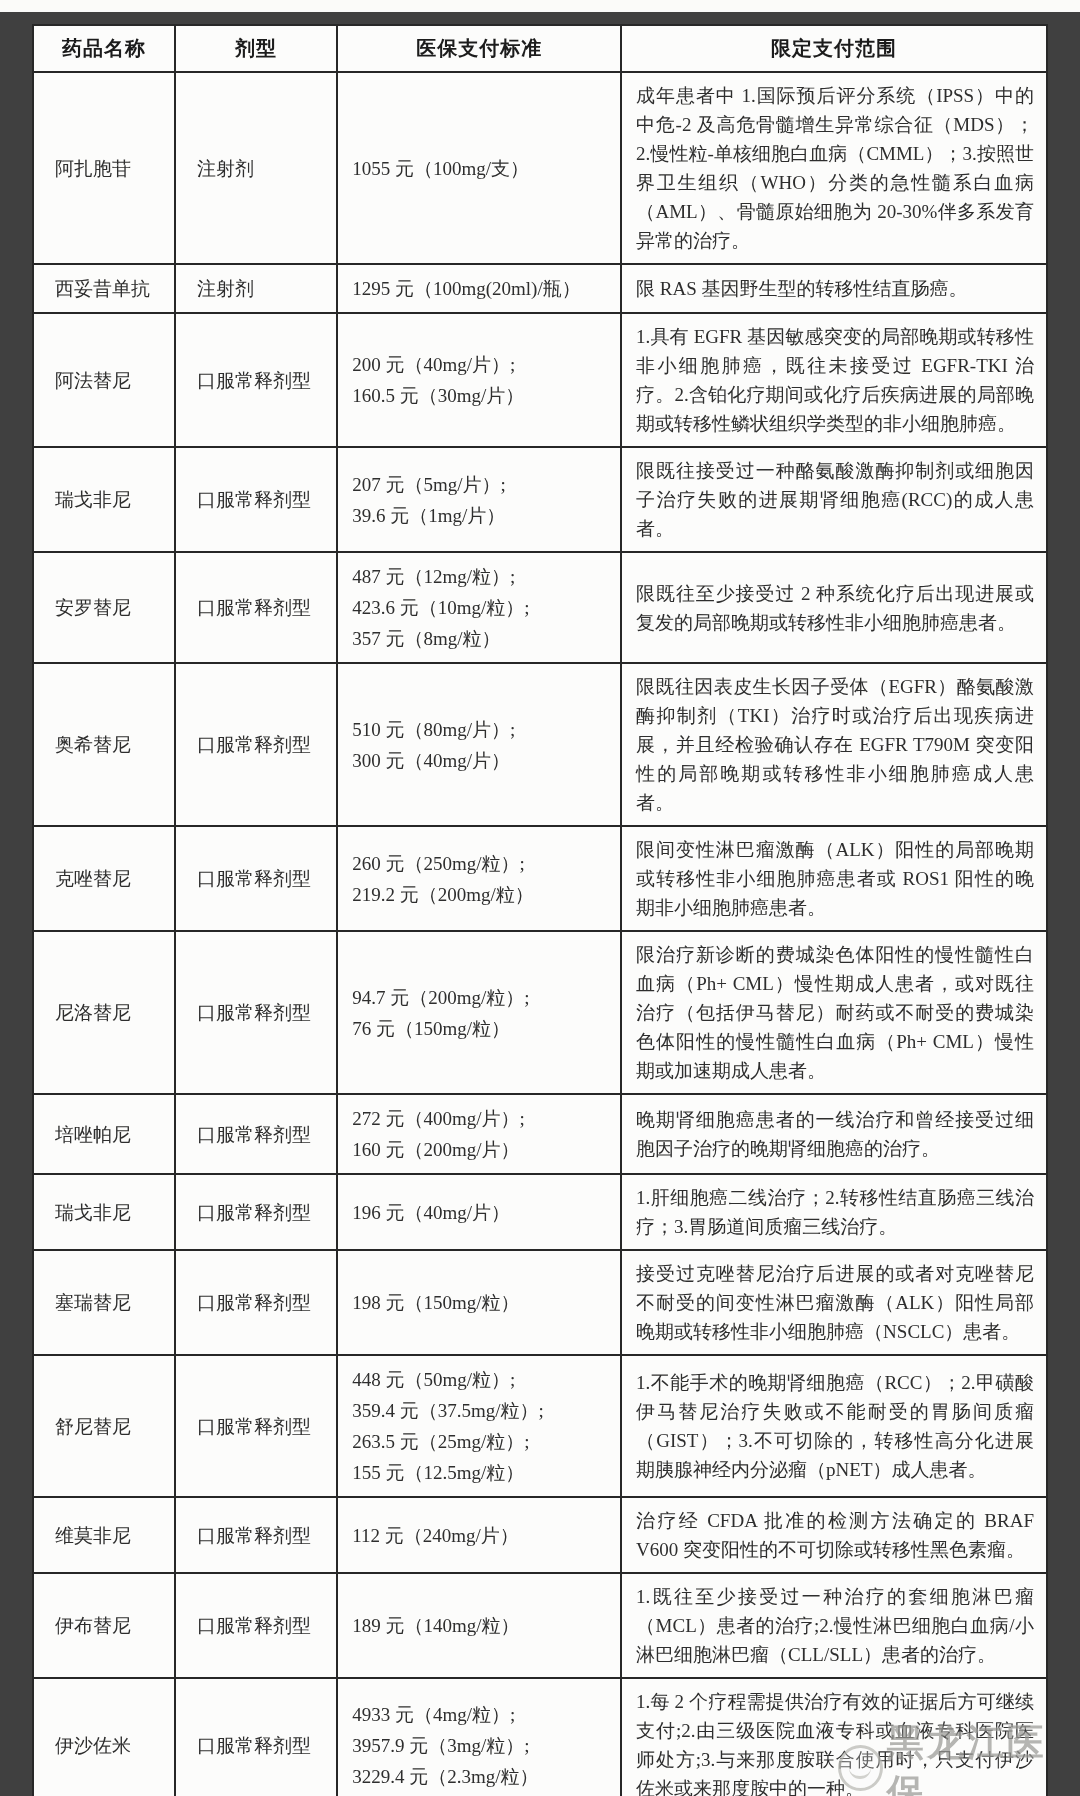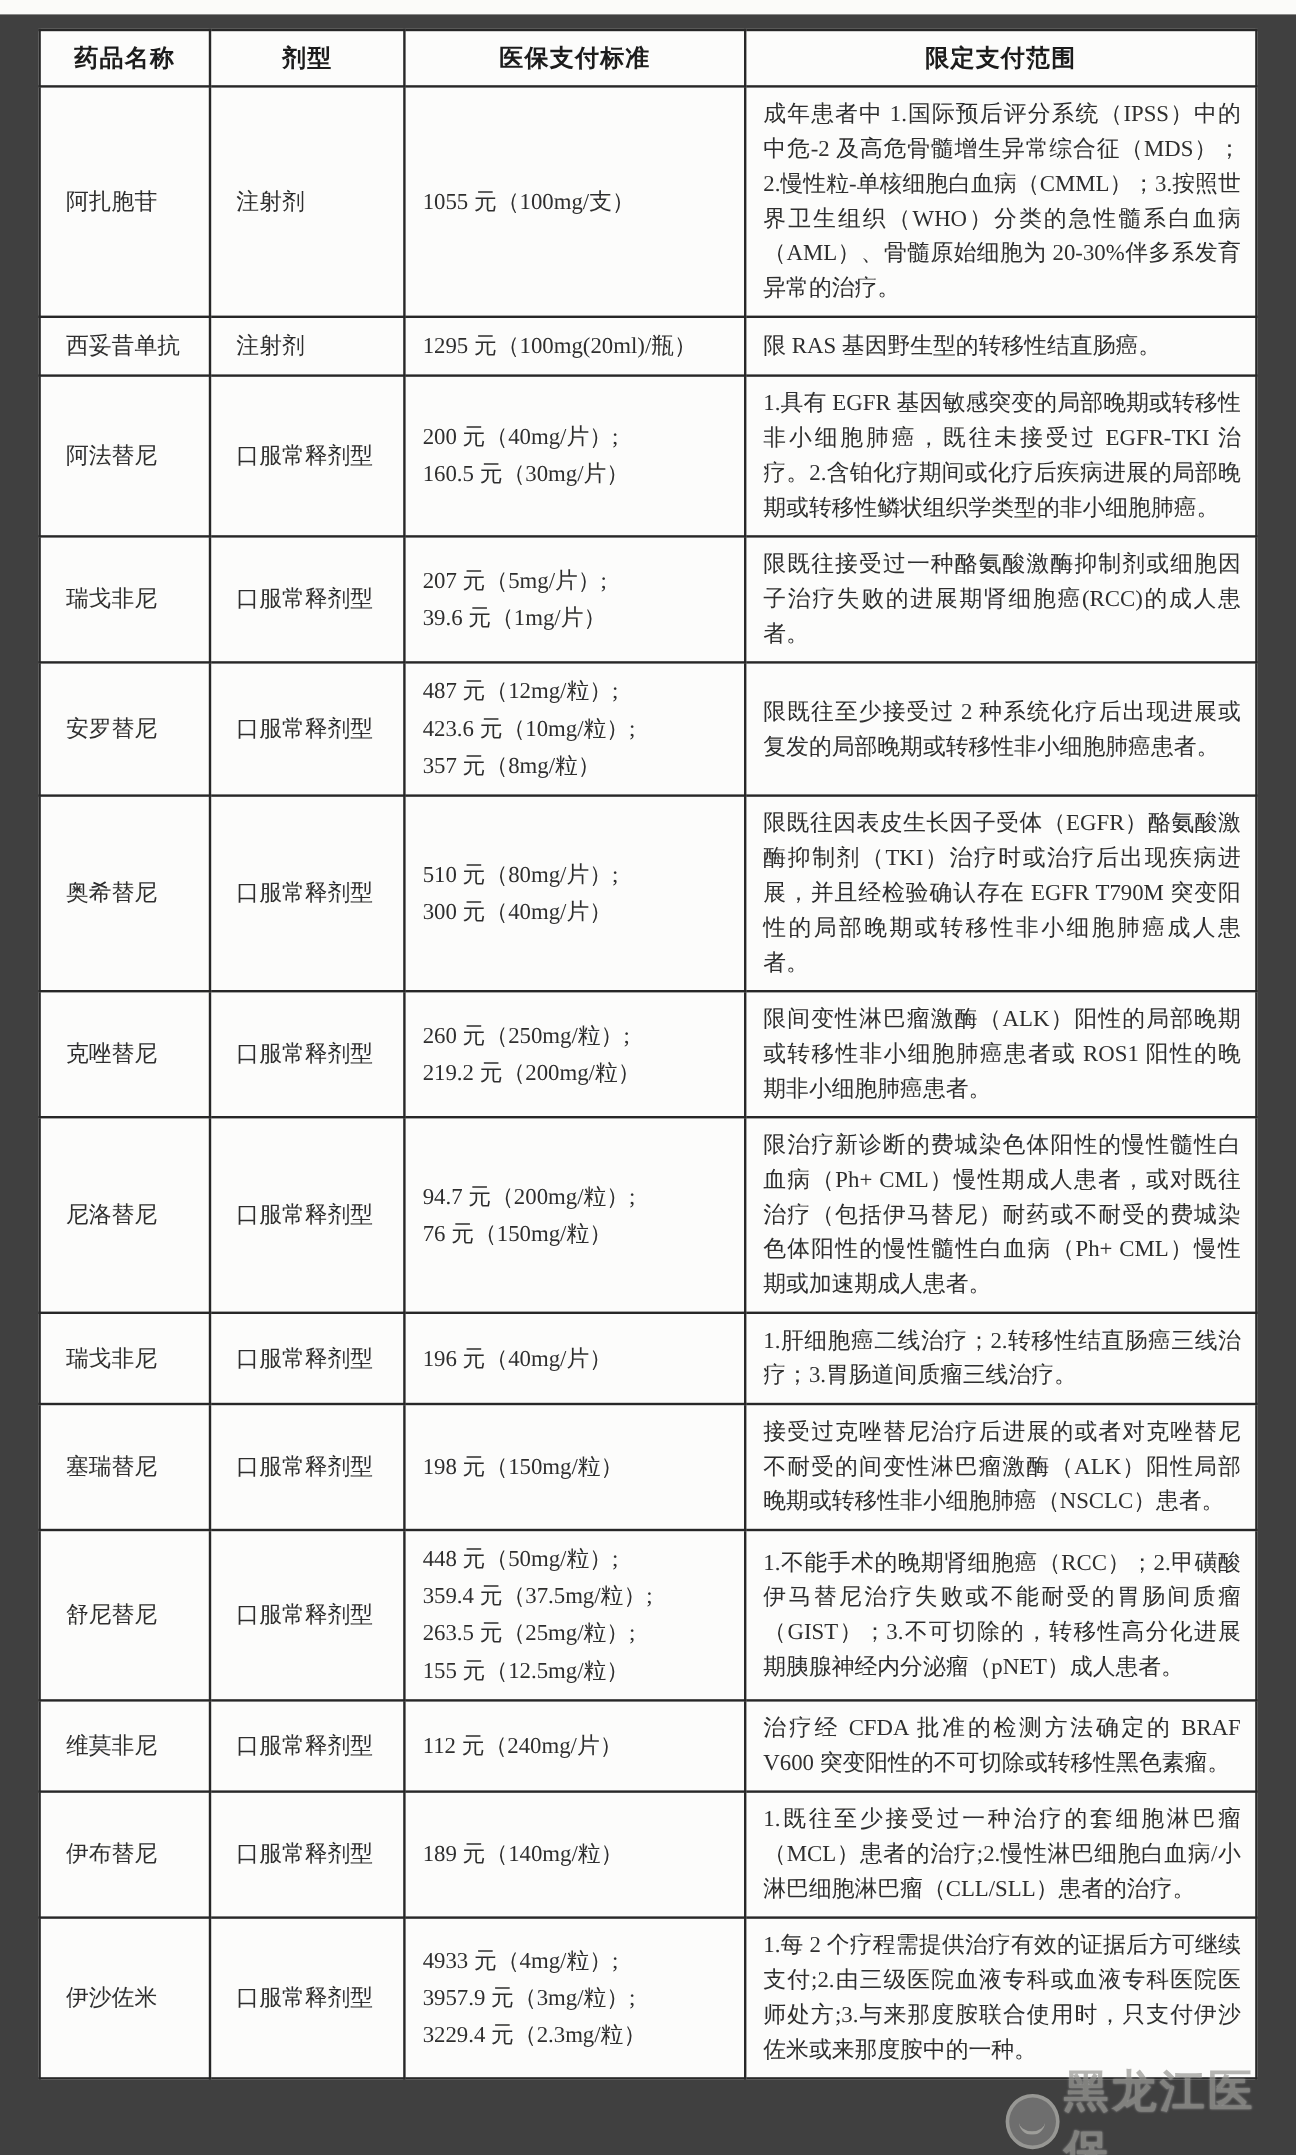--- a/index.html
+++ b/index.html
@@ -191,20 +191,29 @@
           <tr>
     <td class="name-cell">尼洛替尼</td>
     <td class="form-cell">口服常释剂型</td>
     <td class="price-cell">
               <div class="price-line">94.7 元（200mg/粒）;</div>
               <div class="price-line">76 元（150mg/粒）</div>
             </td>
     <td class="scope-cell">限治疗新诊断的费城染色体阳性的慢性髓性白血病（Ph+ CML）慢性期成人患者，或对既往治疗（包括伊马替尼）耐药或不耐受的费城染色体阳性的慢性髓性白血病（Ph+ CML）慢性期或加速期成人患者。</td>
   </tr>
           <tr>
+    <td class="name-cell">培唑帕尼</td>
+    <td class="form-cell">口服常释剂型</td>
+    <td class="price-cell">
+              <div class="price-line">272 元（400mg/片）;</div>
+              <div class="price-line">160 元（200mg/片）</div>
+            </td>
+    <td class="scope-cell">晚期肾细胞癌患者的一线治疗和曾经接受过细胞因子治疗的晚期肾细胞癌的治疗。</td>
+  </tr>
+          <tr>
     <td class="name-cell">瑞戈非尼</td>
     <td class="form-cell">口服常释剂型</td>
     <td class="price-cell">
               <div class="price-line">196 元（40mg/片）</div>
             </td>
     <td class="scope-cell">1.肝细胞癌二线治疗；2.转移性结直肠癌三线治疗；3.胃肠道间质瘤三线治疗。</td>
   </tr>
           <tr>
     <td class="name-cell">塞瑞替尼</td>
     <td class="form-cell">口服常释剂型</td>

